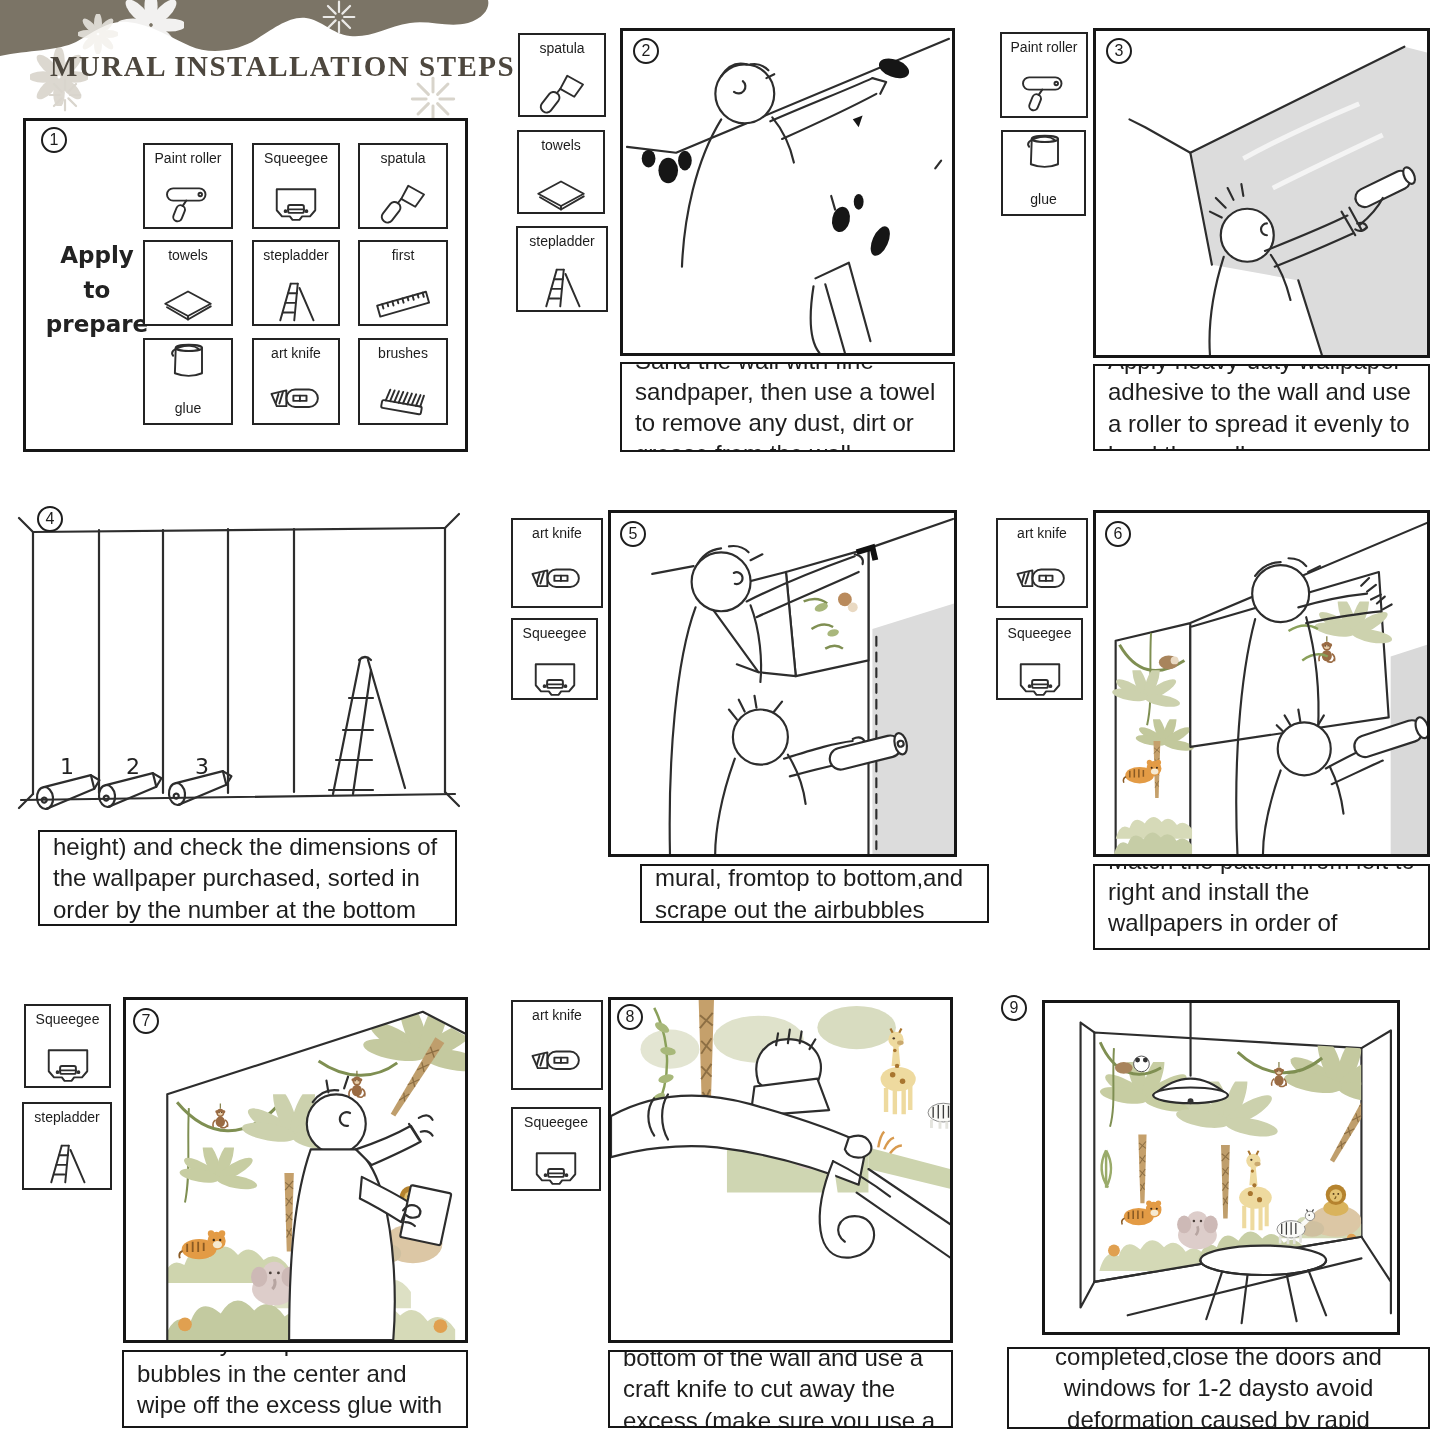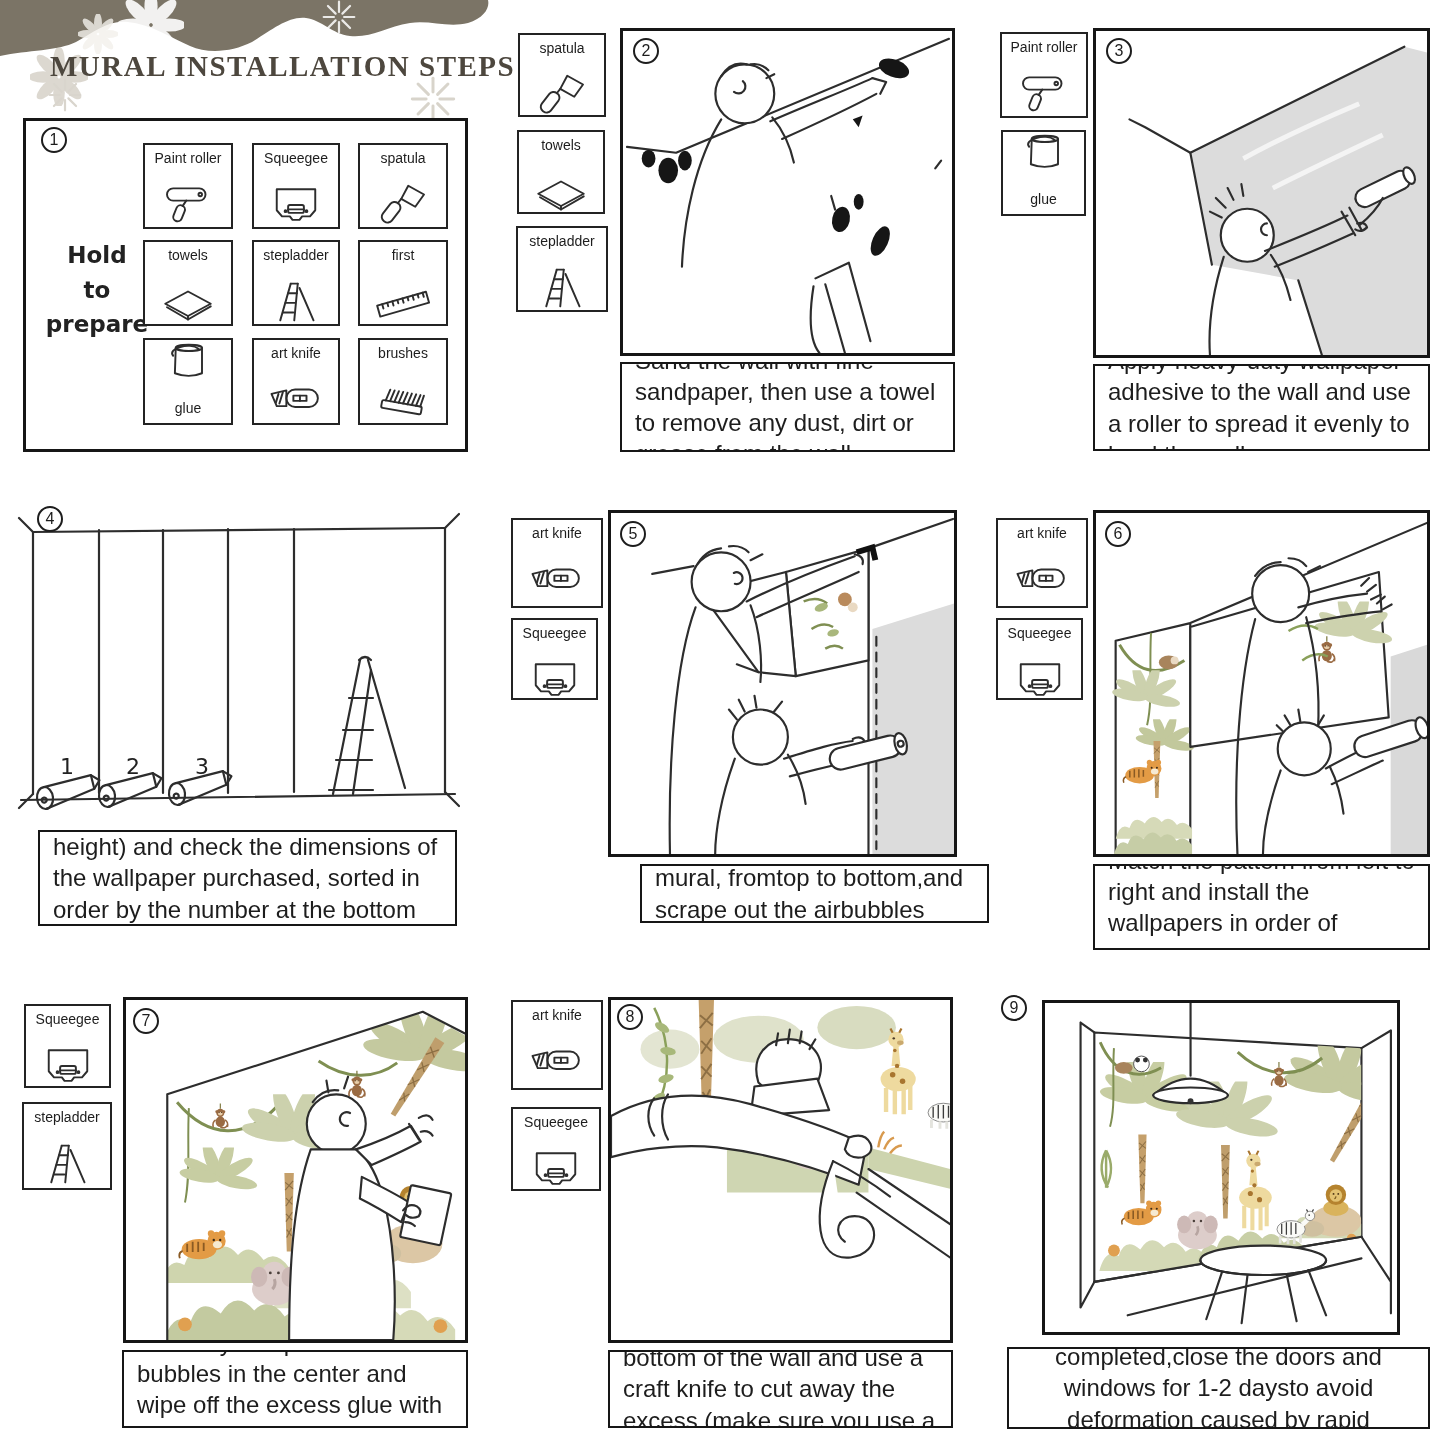--- a/index.html
+++ b/index.html
@@ -248,21 +248,21 @@
     <use href="#burst" x="48" y="78" width="34" height="34" color="#d9d5cd"></use>
     <use href="#burst" x="410" y="76" width="46" height="46" color="#d8d4cb"></use>
   </svg>
   <div class="title">MURAL INSTALLATION STEPS</div>
 
   <div class="stepbox" style="left:23px;top:118px;width:445px;height:334px"></div>
   <div class="badge" style="left:41px;top:127px">
       <span>1</span>
     </div>
   <div class="tools-label" style="left:36px;top:238px;width:122px">
-    <span>Hold</span>
+    <span>Apply</span>
     <span>to</span>
     <span>prepare</span>
   </div>
   <div class="chip" style="left:143px;top:143px;width:90px;height:86px">
     <div class="lbl">Paint roller</div>
     <svg>
         <use href="#i-roller"></use>
       </svg>
   </div>
   <div class="chip" style="left:252px;top:143px;width:88px;height:86px">

